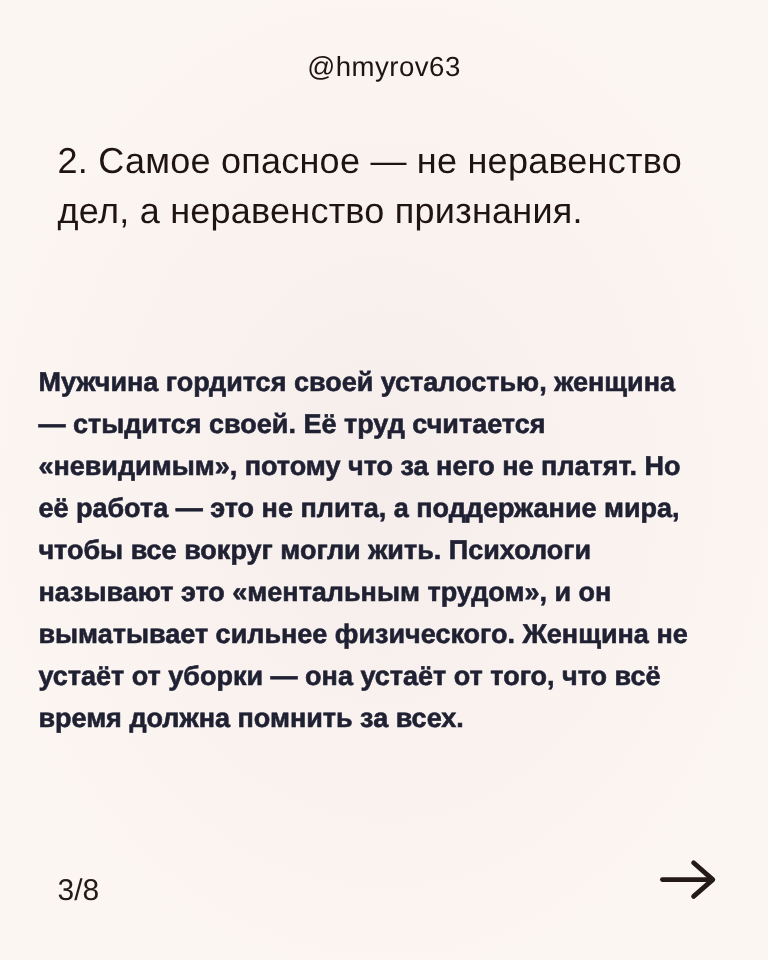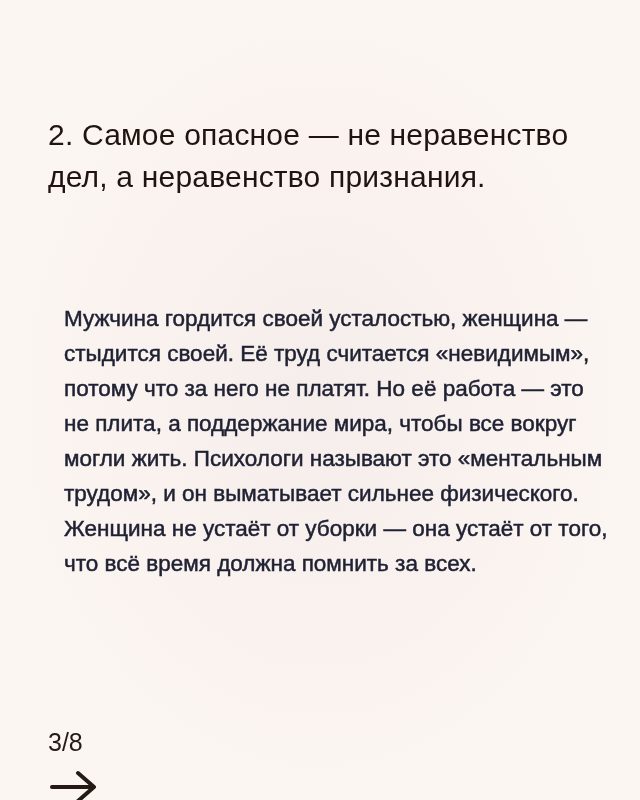--- a/index.html
+++ b/index.html
@@ -35,38 +35,37 @@
     width: 522px;
     font-size: 30px;
     line-height: 42px;
     font-weight: 400;
     letter-spacing: 0.2px;
     color: var(--heading-text, #201410);
   }
   .body-text {
     position: absolute;
     top: 301px;
-    left: 64px;
+    left: 32px;
     width: 548px;
     font-size: 22.5px;
     line-height: 35px;
-    font-weight: 400;
+    font-weight: 700;
     -webkit-text-stroke: 0.5px currentColor;
     color: var(--body-text, #1f2133);
   }
   .footer {
     position: absolute;
     left: 48px;
     right: 42px;
     top: 700px;
     height: 56px;
     display: flex;
     justify-content: space-between;
-    align-items: flex-start;
-    flex-direction: column;
+    align-items: center;
   }
   .page-indicator {
     margin-top: 28px;
     font-size: 25px;
     font-weight: 400;
     color: var(--footer-text, #241a16);
   }
   .next-arrow {
     margin-top: 10px;
     width: 50px;
@@ -85,20 +84,21 @@
     fill: none;
     stroke-linecap: round;
     stroke-linejoin: round;
   }
 </style>
 </head>
 <body>
 
 <div class="canvas">
 
+  <div class="handle">@hmyrov63</div>
 
   <div class="heading">2. Самое опасное — не неравенство дел, а неравенство признания.</div>
 
   <div class="body-text">Мужчина гордится своей усталостью, женщина — стыдится своей. Её труд считается «невидимым», потому что за него не платят. Но её работа — это не плита, а поддержание мира, чтобы все вокруг могли жить. Психологи называют это «ментальным трудом», и он выматывает сильнее физического. Женщина не устаёт от уборки — она устаёт от того, что всё время должна помнить за всех.</div>
 
   <div class="footer">
     <div class="page-indicator">3/8</div>
 
     <div class="next-arrow" aria-label="next">
       <svg viewBox="0 0 50 40" xmlns="http://www.w3.org/2000/svg">

